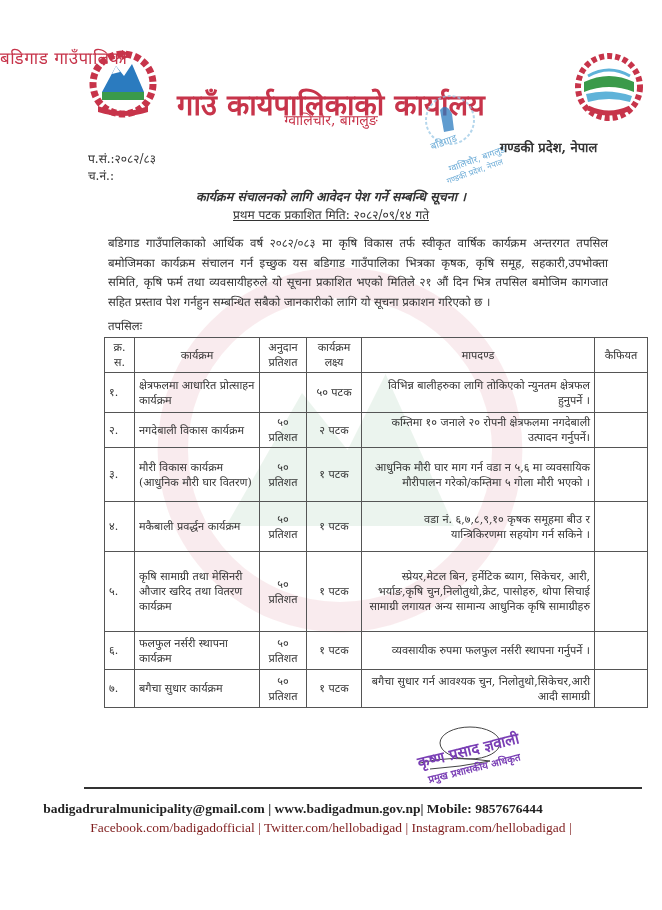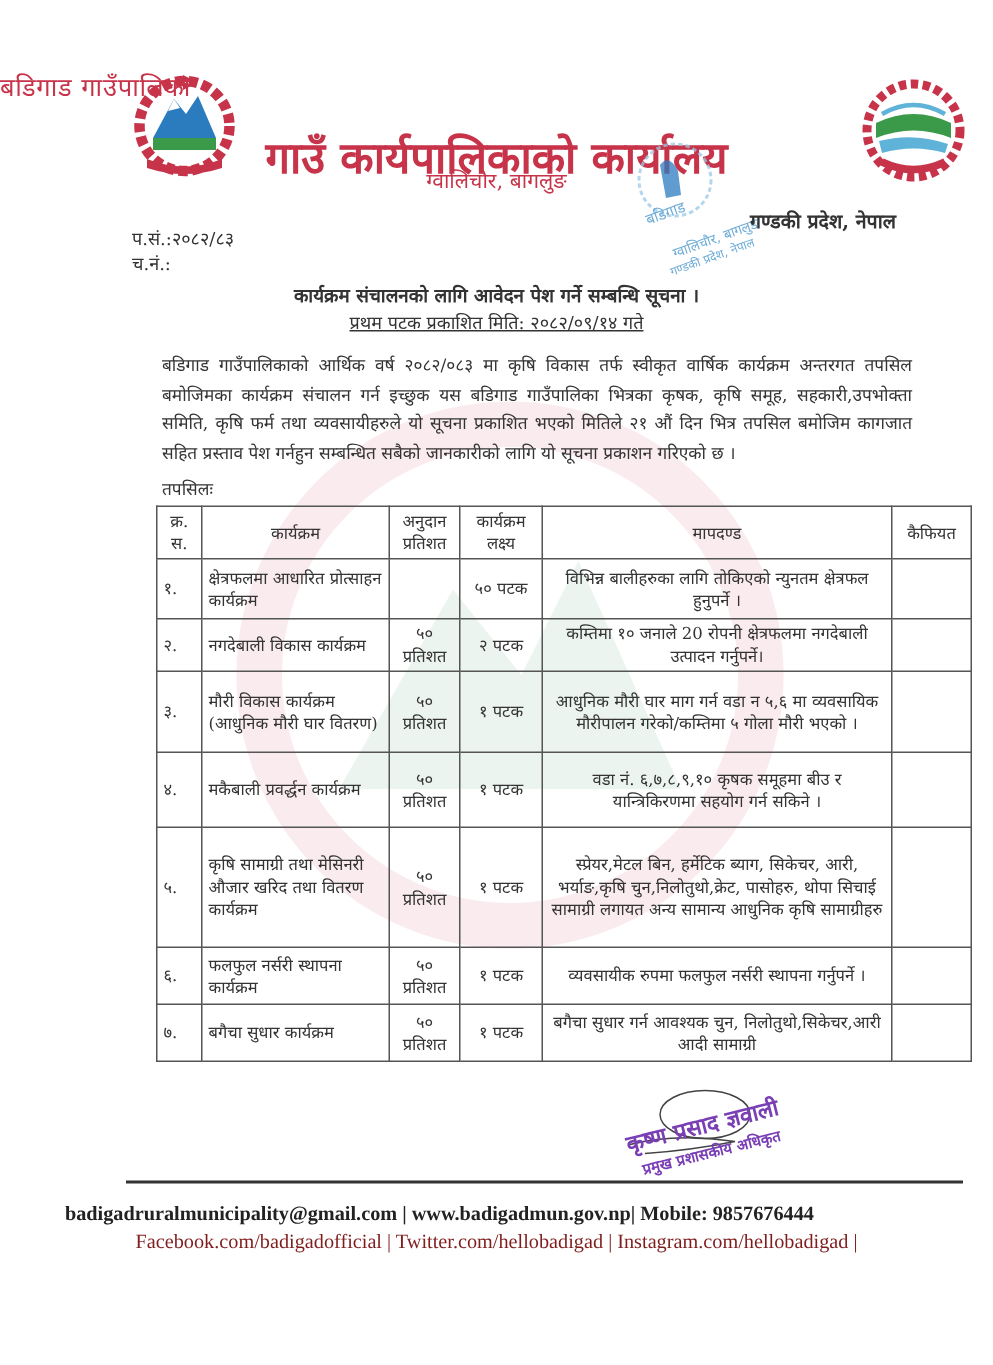--- a/index.html
+++ b/index.html
@@ -18,37 +18,37 @@
   .hdr-sub { position: absolute; left: 0; width: 662px; text-align: left; top: 46px; font-size: 17px; color: #c7344a; letter-spacing: 0.5px; }
   .hdr-main { position: absolute; left: 0; width: 662px; text-align: center; top: 68px; font-size: 29px; color: #c7344a; font-weight: bold; margin-top: 16px; }
   .hdr-addr { position: absolute; left: 0; width: 662px; text-align: center; top: 110px; font-size: 14px; color: #c7344a; }
   .province { position: absolute; left: 500px; top: 138px; font-size: 13px; font-weight: bold; color: #333; }
 
   .stamp { position: absolute; left: 410px; top: 92px; width: 100px; height: 96px; opacity: 0.75; }
 
   .ref-no { position: absolute; left: 88px; top: 150px; font-size: 12px; color: #333; }
   .ch-no { position: absolute; left: 88px; top: 167px; font-size: 12px; color: #333; }
 
-  .subject { position: absolute; left: 0; width: 662px; text-align: center; top: 188px; font-size: 12.5px; font-weight: bold; color: #333; }
+  .subject { position: absolute; left: 0; width: 662px; text-align: center; top: 188px; font-size: 12.5px; font-weight: bold; color: #333; font-style: italic; }
   .pubdate { position: absolute; left: 0; width: 662px; text-align: center; top: 206px; font-size: 12px; color: #333; }
   .pubdate span { text-decoration: underline; }
 
   .body-para { position: absolute; left: 108px; top: 234px; width: 500px; font-size: 11.5px; line-height: 19.5px; text-align: justify; color: #333; }
 
   .tapasil { position: absolute; left: 108px; top: 318px; font-size: 11.5px; color: #333; }
 
   
   table.prog { position: absolute; left: 104px; top: 337px; border-collapse: collapse; font-size: 11px; color: #333; }
   table.prog td, table.prog th { border: 1px solid #555; padding: 2px 4px; vertical-align: middle; font-weight: normal; line-height: 15px; }
   table.prog th { text-align: center; }
   .c-sn { width: 21px; text-align: left; }
   .c-prog { width: 116px; text-align: left; }
   .c-sub { width: 38px; text-align: center; }
   .c-tgt { width: 46px; text-align: center; }
-  .c-crit { width: 224px; text-align: center; }
+  .c-crit { width: 224px; text-align: right; }
   .c-rem { width: 44px; }
 
   
   .sig-scribble { position: absolute; left: 410px; top: 725px; width: 120px; height: 55px; }
   .sig-name { position: absolute; left: 420px; top: 752px; font-size: 15px; font-weight: bold; color: #7a3fb5; transform: rotate(-14deg); transform-origin: left bottom; }
   .sig-title { position: absolute; left: 430px; top: 772px; font-size: 10px; font-weight: bold; color: #7a3fb5; transform: rotate(-14deg); transform-origin: left bottom; }
 
   .rule { position: absolute; left: 84px; top: 787px; width: 558px; height: 2px; background: #333; }
 
   .footer1 { position: absolute; left: 0; width: 586px; text-align: center; top: 801px; font-family: "Liberation Serif", serif; font-weight: bold; font-size: 13.5px; color: #222; }
@@ -123,21 +123,21 @@
           <td class="c-sub"></td>
           <td class="c-tgt">५० पटक</td>
           <td class="c-crit">विभिन्न बालीहरुका लागि तोकिएको न्युनतम क्षेत्रफल हुनुपर्ने ।</td>
           <td class="c-rem"></td>
         </tr>
         <tr style="height: 32px;">
           <td class="c-sn">२.</td>
           <td class="c-prog">नगदेबाली विकास कार्यक्रम</td>
           <td class="c-sub">५० प्रतिशत</td>
           <td class="c-tgt">२ पटक</td>
-          <td class="c-crit">कम्तिमा १० जनाले 20 रोपनी क्षेत्रफलमा नगदेबाली उत्पादन गर्नुपर्ने।</td>
+          <td class="c-crit">कम्तिमा १० जनाले २० रोपनी क्षेत्रफलमा नगदेबाली उत्पादन गर्नुपर्ने।</td>
           <td class="c-rem"></td>
         </tr>
         <tr style="height: 54px;">
           <td class="c-sn">३.</td>
           <td class="c-prog">मौरी विकास कार्यक्रम (आधुनिक मौरी घार वितरण)</td>
           <td class="c-sub">५० प्रतिशत</td>
           <td class="c-tgt">१ पटक</td>
           <td class="c-crit">आधुनिक मौरी घार माग गर्न  वडा न ५,६ मा व्यवसायिक मौरीपालन गरेको/कम्तिमा ५ गोला मौरी भएको ।</td>
           <td class="c-rem"></td>
         </tr>

